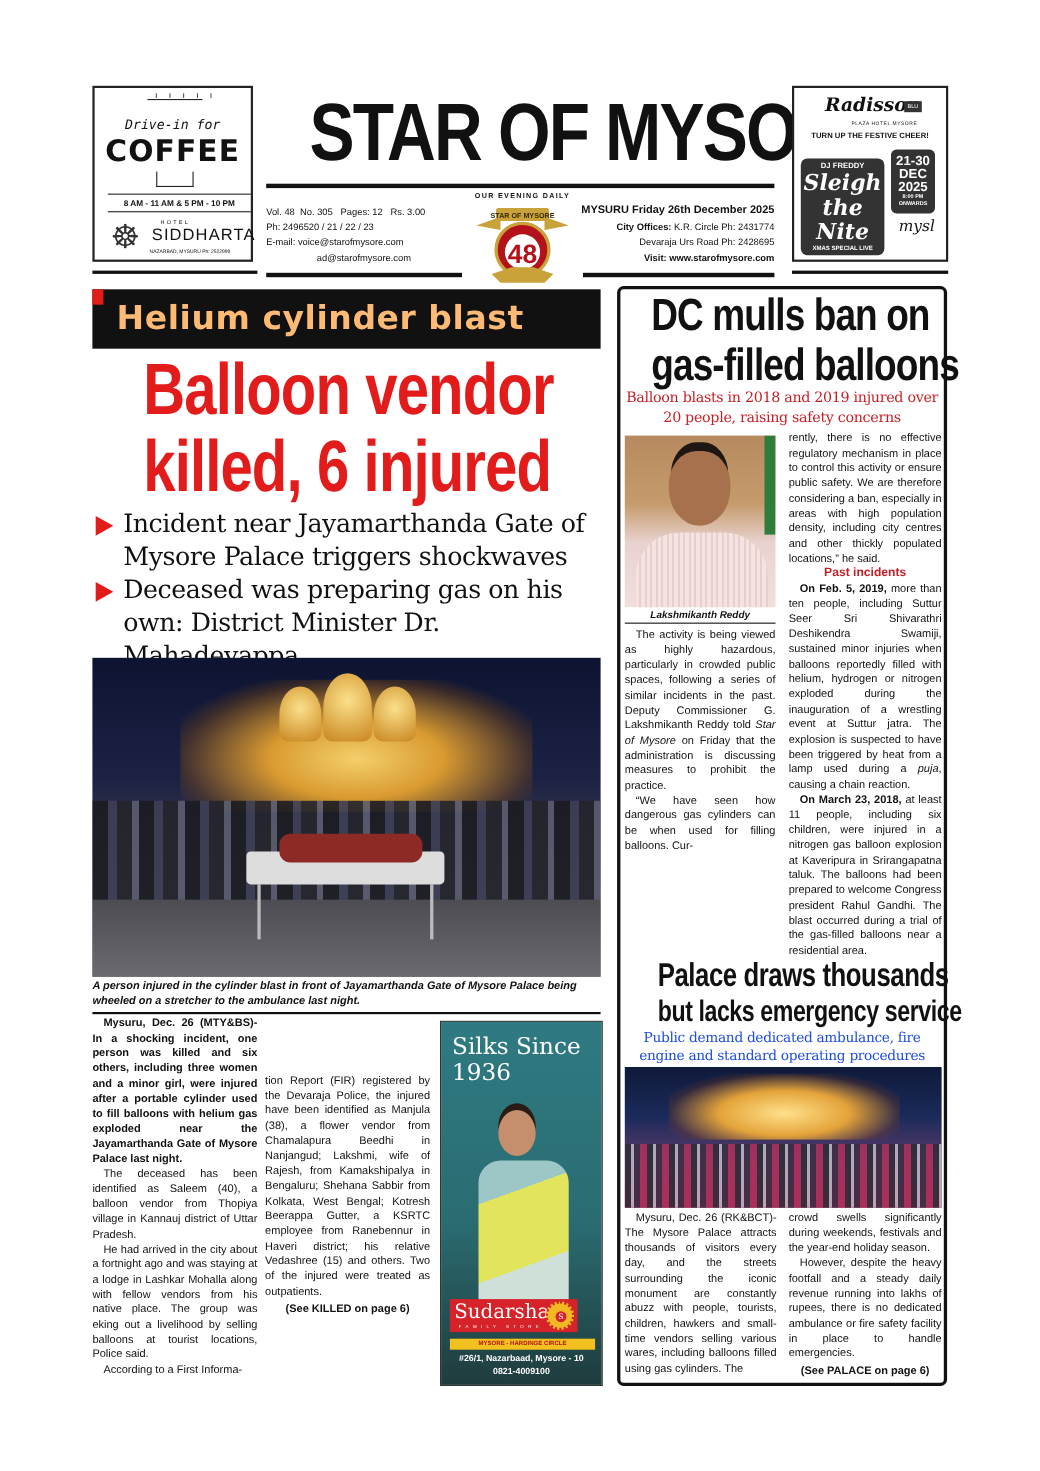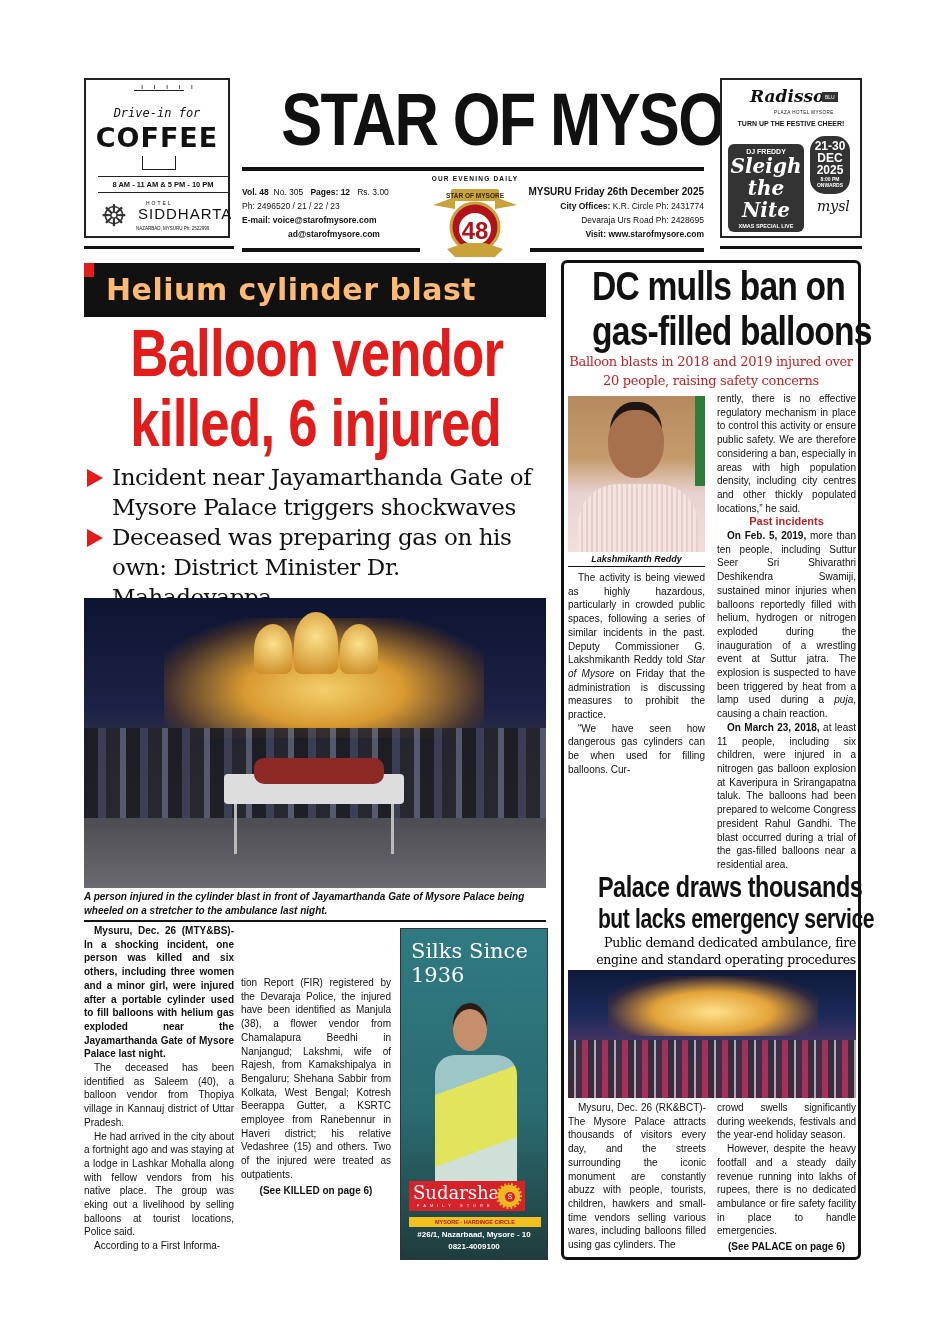--- a/index.html
+++ b/index.html
@@ -17,34 +17,34 @@
   .ad-left .hours { position:absolute; left:0; right:0; top:96px; border-top:1px solid #222; border-bottom:1px solid #222; font-size:7.5px; font-weight:bold; text-align:center; padding:3px 0;margin-left:12px; }
   .ad-left .hotel { position:absolute; left:60px; top:120px; font-size:5px; letter-spacing:2px; }
   .ad-left .sidd { position:absolute; left:52px; top:125px; font-size:15px; letter-spacing:1px; }
   .ad-left .addr { position:absolute; left:50px; top:146px; font-size:4.5px; }
   .ad-left .buddha { position:absolute; left:10px; top:120px; width:36px; height:34px; font-size:30px; line-height:32px; text-align:center; color:#333; }
 
   .logo-title { left: 242px; top: 74px; width: 462px; height: 92px; text-align:center; font-family:"Liberation Sans", sans-serif; font-weight:bold; font-size:74px; line-height:92px; letter-spacing:-2px; transform: scaleX(0.83); transform-origin: center; white-space:nowrap; }
   .title-rule { left: 242px; top: 167px; width: 462px; height: 4px; background:#111; }
   .tagline { left: 420px; top: 175px; width: 110px; text-align:center; font-size:6.5px; font-weight:bold; letter-spacing:1.2px; }
   .info-left { left: 242px; top: 185px; font-size:8.5px; line-height:14px; }
-  .info-left b { font-weight:bold; }
+  .info-left b { font-weight:normal; }
   .info-right { left: 520px; top: 185px; width: 184px; font-size:8.5px; line-height:14px; text-align:right; }
   .emblem { left: 425px; top: 183px; width: 100px; height: 76px; }
   .mast-rule-l { left: 242px; top: 248px; width: 178px; height: 4px; background:#111; }
   .mast-rule-r { left: 530px; top: 248px; width: 174px; height: 4px; background:#111; }
   .mast-rule-l2 { left: 84px; top: 246px; width: 150px; height: 3px; background:#111; }
   .mast-rule-r2 { left: 720px; top: 246px; width: 142px; height: 3px; background:#111; }
 
   .ad-right { left: 720px; top: 78px; width: 142px; height: 160px; border: 2px solid #222; background:#fff; overflow:hidden; }
   .ad-right .rad { position:absolute; left:28px; top:6px; font-family:"DejaVu Serif", serif; font-style:italic; font-weight:bold; font-size:17px; }
   .ad-right .blu { position:absolute; left:100px; top:12px; background:#333; color:#fff; font-size:5px; padding:2px 3px; }
   .ad-right .plaza { position:absolute; left:52px; top:30px; font-size:4.5px; letter-spacing:0.5px; }
   .ad-right .cheer { position:absolute; left:0; right:0; top:40px; text-align:center; font-size:7px; font-weight:bold; }
-  .ad-right .dates { position:absolute; left:88px; top:56px; width:40px; height:58px; background:#333; color:#fff; border-radius:15px; text-align:center; font-weight:bold; font-size:12px; line-height:12px; padding-top:4px; }
+  .ad-right .dates { position:absolute; left:88px; top:56px; width:40px; height:58px; background:#333; color:#fff; border-radius:5px; text-align:center; font-weight:bold; font-size:12px; line-height:12px; padding-top:4px; }
   .ad-right .dates .t { font-size:5px; line-height:6px; display:block; }
   .ad-right .sleigh { position:absolute; left:6px; top:64px; width:76px; height:88px; background:#333; color:#fff; border-radius:6px; text-align:center; }
   .ad-right .sleigh .dj { font-size:7px; font-weight:bold; padding-top:4px; display:block; }
   .ad-right .sleigh .sl { font-family:"DejaVu Serif", serif; font-style:italic; font-weight:bold; font-size:20px; line-height:22px; display:block; }
   .ad-right .sleigh .xm { font-size:5.5px; font-weight:bold; display:block; margin-top:2px; }
   .ad-right .mysl { position:absolute; left:95px; top:118px; font-family:"DejaVu Serif", serif; font-style:italic; font-size:14px; }
 
   
   .kicker { left: 84px; top: 263px; width: 462px; height: 54px; background:#111; color:#fdba74; font-family:"DejaVu Sans", sans-serif; font-weight:bold; font-size:30px; line-height:54px; padding-left:22px; letter-spacing:0.5px; }
   .kicker-flag { left: 84px; top: 263px; width: 10px; height: 14px; background:#e21b1b; }
@@ -90,21 +90,21 @@
   .dc-photo .face { position:absolute; left:40px; top:14px; width:56px; height:68px; border-radius:45% 45% 50% 50%; background:#a7714d; box-shadow: 0 -10px 0 -2px #1e1612; }
   .dc-photo .shirt { position:absolute; left:10px; top:88px; width:120px; height:80px; border-radius:40px 40px 0 0; background: repeating-linear-gradient(90deg,#f4e3e0 0 3px,#e7cfcb 3px 5px); }
   .dc-photo .flag { position:absolute; right:0; top:0; width:10px; height:90px; background:#2f7d3a; }
   .dc-caption { left: 568px; top: 554px; width: 137px; font-size:9px; font-weight:bold; font-style:italic; text-align:center; border-bottom:1px solid #111; padding-bottom:2px; }
   .rcol1 { left: 568px; top: 571px; width: 137px; }
   .rcol2 { left: 717px; top: 392px; width: 139px; }
   .sub-red { color:#c41f26; font-weight:bold; text-align:center; text-indent:0 !important; font-size:11px; }
 
   .p-head1 { left: 566px; top: 870px; width: 290px; text-align:center; font-family:"Liberation Sans", sans-serif; font-weight:bold; font-size:30px; line-height:34px; transform:scaleX(0.78); transform-origin:center; white-space:nowrap; letter-spacing:-0.5px; }
   .p-head2 { left: 566px; top: 903px; width: 290px; text-align:center; font-family:"Liberation Sans", sans-serif; font-weight:bold; font-size:27px; line-height:32px; transform:scaleX(0.78); transform-origin:center; white-space:nowrap; letter-spacing:-0.5px; }
-  .p-deck { left: 566px; top: 934px; width: 290px; text-align:right; color:#000000; font-family:"DejaVu Serif", serif; font-size:12.5px; line-height:17px; letter-spacing:-0.3px; }
+  .p-deck { left: 566px; top: 934px; width: 290px; text-align:center; color:#1d4ed8; font-family:"DejaVu Serif", serif; font-size:12.5px; line-height:17px; letter-spacing:-0.3px; }
   .palace-photo { left: 568px; top: 970px; width: 288px; height: 128px; overflow:hidden; background: linear-gradient(180deg, #0f1a3a 0%, #1a2a5a 35%, #5a3a6a 65%, #8a2a55 100%); }
   .palace-photo .pal { position:absolute; left:40px; top:6px; width:210px; height:60px; background: radial-gradient(ellipse at 50% 60%, #ffe18a 0%, #e4a33a 40%, rgba(120,60,30,0.3) 70%, transparent 80%); }
   .palace-photo .crowd { position:absolute; left:0; right:0; top:70px; height:58px; background: repeating-linear-gradient(90deg, #2b2b33 0 6px, #c4c4cc 6px 8px, #3a2c40 8px 14px, #b4305a 14px 20px); opacity:0.8; }
   .pcol1 { left: 568px; top: 1101px; width: 138px; }
   .pcol2 { left: 717px; top: 1101px; width: 139px; }
 </style>
 </head>
 <body>
 
 <div class="abs ad-left">

